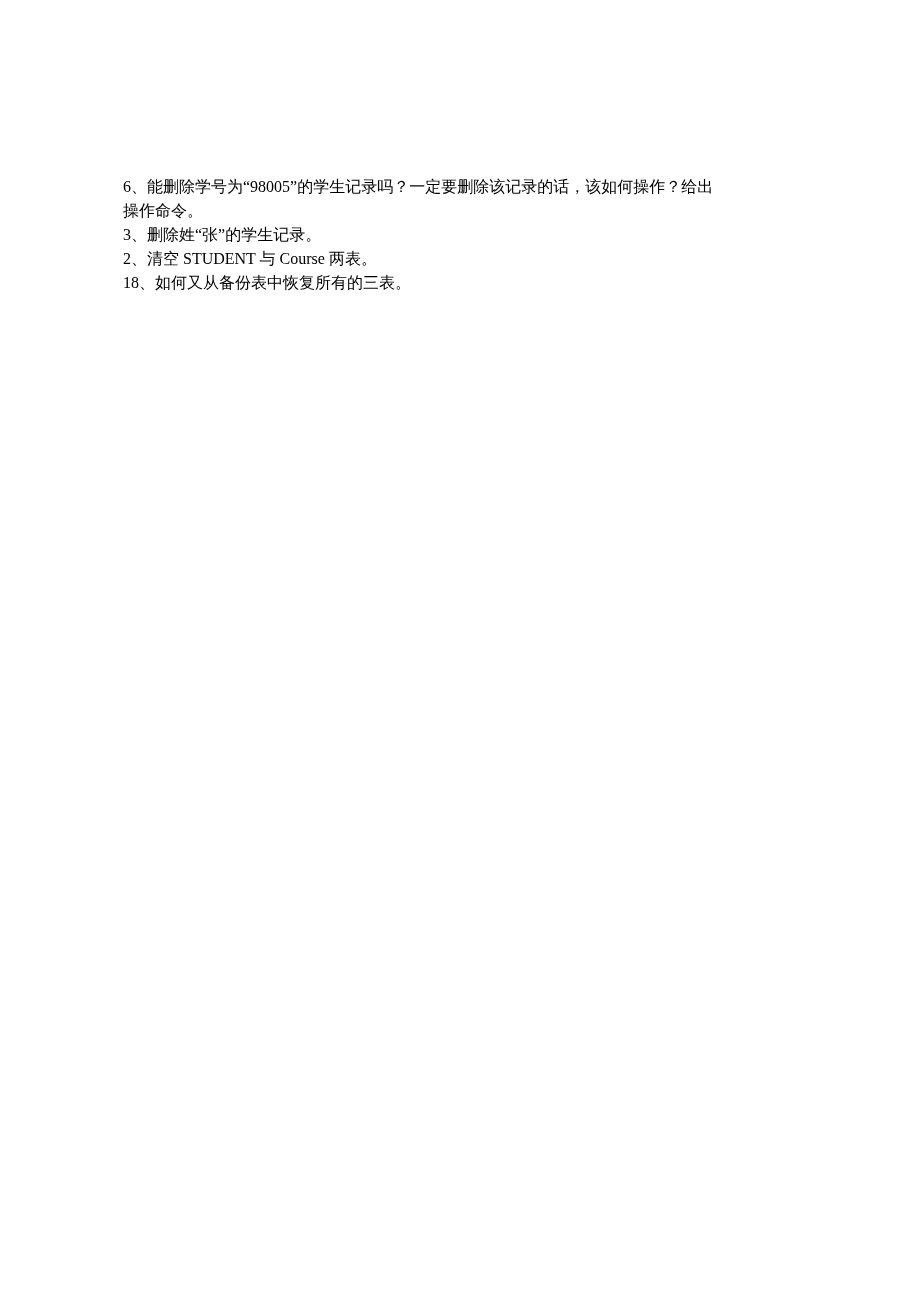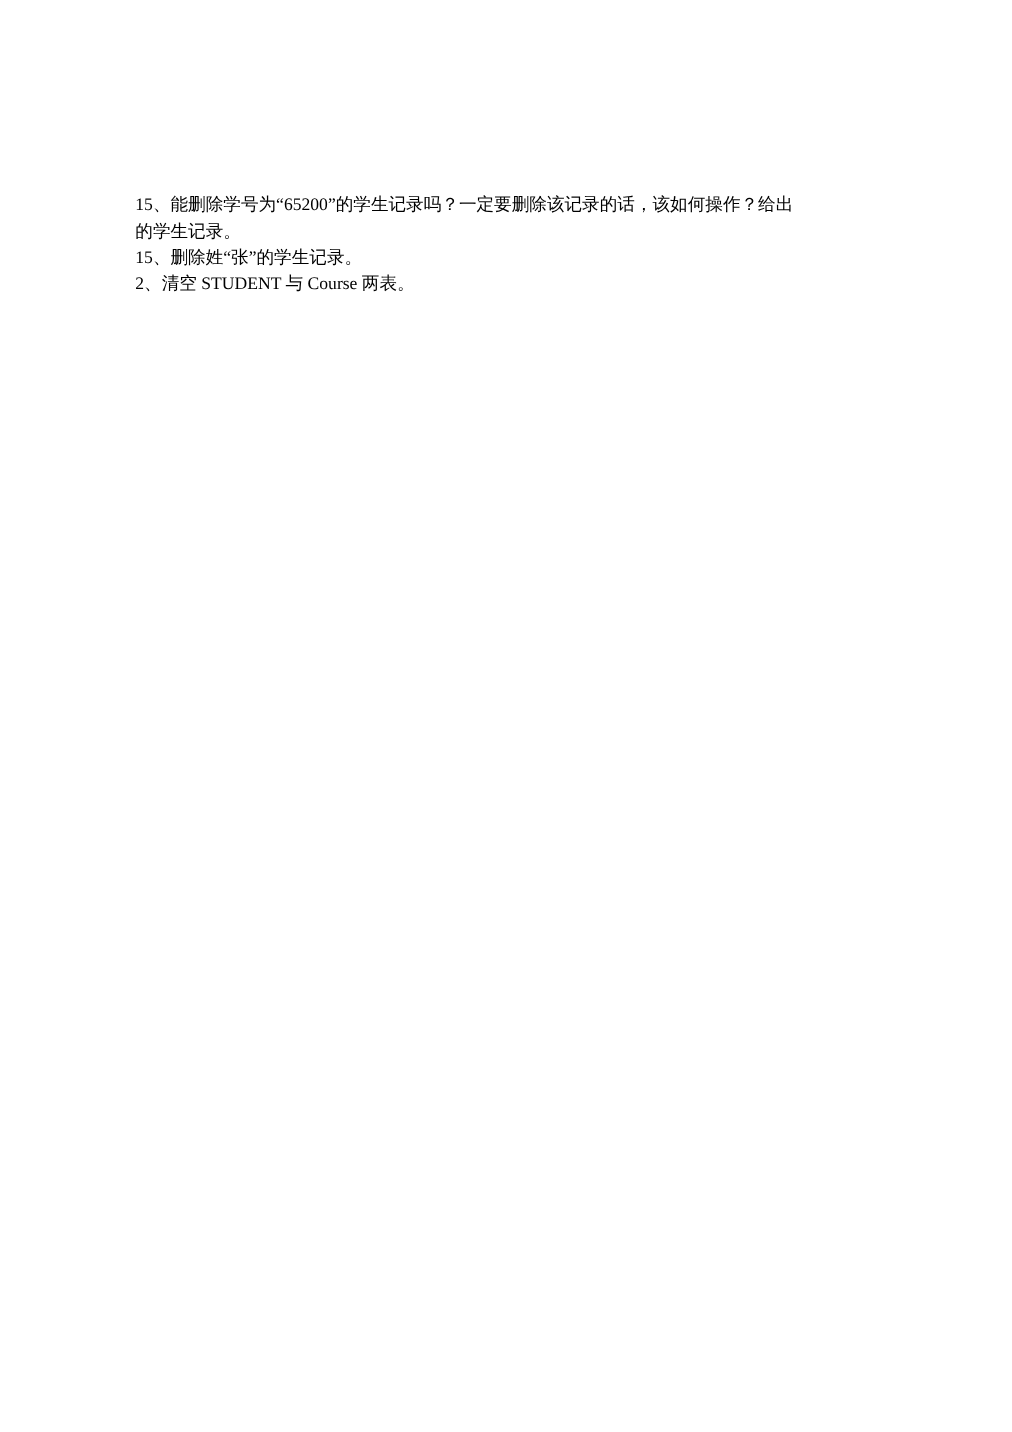--- a/index.html
+++ b/index.html
@@ -23,17 +23,18 @@
       text-align: justify;
     }
     .line {
       margin-bottom: 0px;
     }
   </style>
 </head>
 <body>
 
 <div class="content">
-  <div class="line">15、能删除学号为“65200”的学生记录吗？一定要删除该记录的话，该如何操作？给出</div>
-  <div class="line">的学生记录。</div>
-  <div class="line">15、删除姓“张”的学生记录。</div>
+  <div class="line">6、能删除学号为“98005”的学生记录吗？一定要删除该记录的话，该如何操作？给出</div>
+  <div class="line">操作命令。</div>
+  <div class="line">3、删除姓“张”的学生记录。</div>
   <div class="line">2、清空 STUDENT 与 Course 两表。</div>
+  <div class="line">18、如何又从备份表中恢复所有的三表。</div>
 </div>
 
 </body></html>

